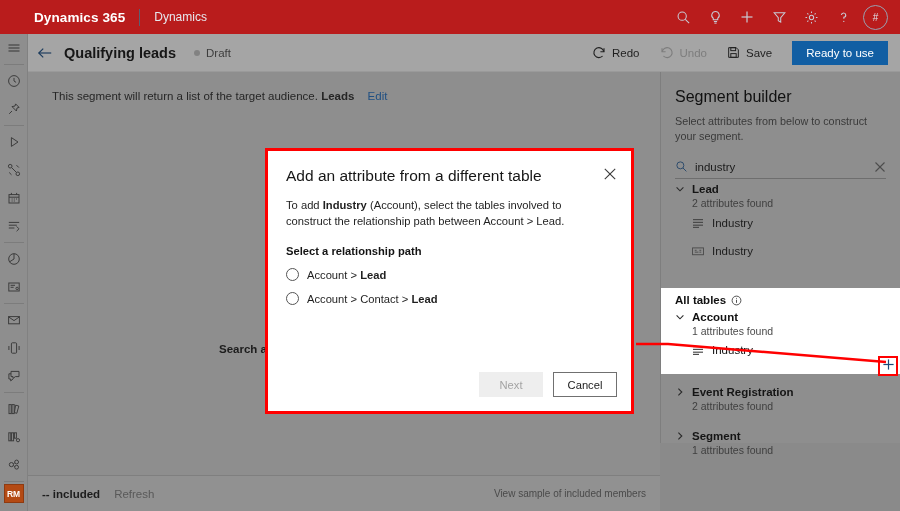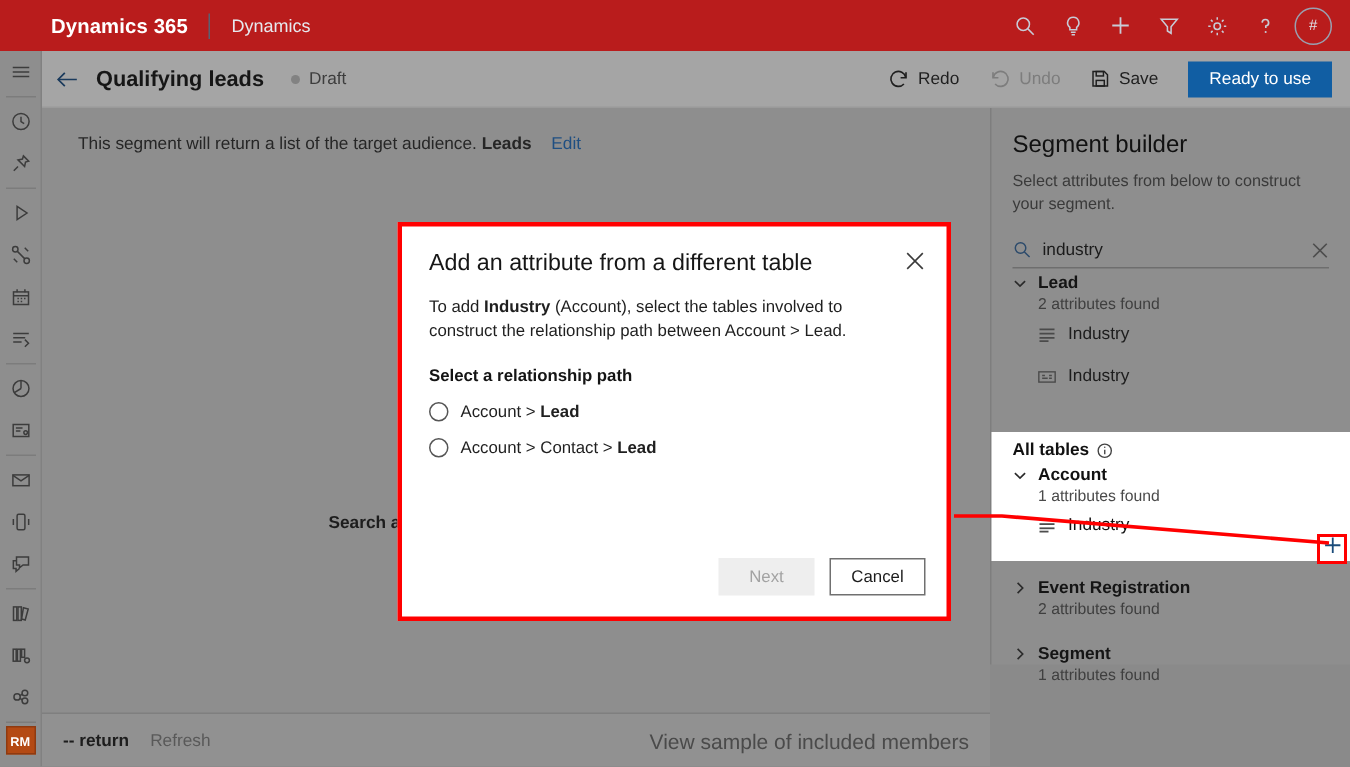--- a/index.html
+++ b/index.html
@@ -112,21 +112,21 @@
   
   .bottombar {
     position: absolute; left: 28px; top: 475px; width: 632px; height: 36px;
     background: #919191; border-top: 1px solid #7f7f7f;
     display: flex; align-items: center;
   }
   .members-count {
     font-size: 11.5px; font-weight: bold; color: #1d1d1d; margin-left: 14px;
   }
   .refresh-link { font-size: 11.5px; color: #595959; margin-left: 14px; cursor: pointer; }
-  .view-sample { font-size: 14px; color: #4a4a4a; margin-left: auto; margin-right: 14px; cursor: pointer; }
+  .view-sample { font-size: 10px; color: #4a4a4a; margin-left: auto; margin-right: 14px; cursor: pointer; }
 
   
   .rightpanel {
     position: absolute; left: 660px; top: 72px; width: 240px; height: 371px;
     background: #8e8e8e; border-left: 1px solid #7e7e7e;
   }
   .rp-title {
     font-size: 16px; color: #111; margin: 16px 0 0 14px; font-weight: normal;
   }
   .rp-sub {
@@ -438,21 +438,21 @@
   <div class="canvas">
     <div class="canvas-note">
       <span>This segment will return a list of the target audience.</span>
       <b>Leads</b>
       <span class="edit-link">Edit</span>
     </div>
     <div class="canvas-search">Search a</div>
   </div>
 
   <div class="bottombar">
-    <span class="members-count">-- return</span>
+    <span class="members-count">-- included</span>
     <span class="refresh-link">Refresh</span>
     <span class="view-sample">View sample of included members</span>
   </div>
 
   <div class="rightpanel">
     <div class="rp-title">Segment builder</div>
     <div class="rp-sub">Select attributes from below to construct your segment.</div>
 
     <div class="rp-search">
       <span class="magnifier">

